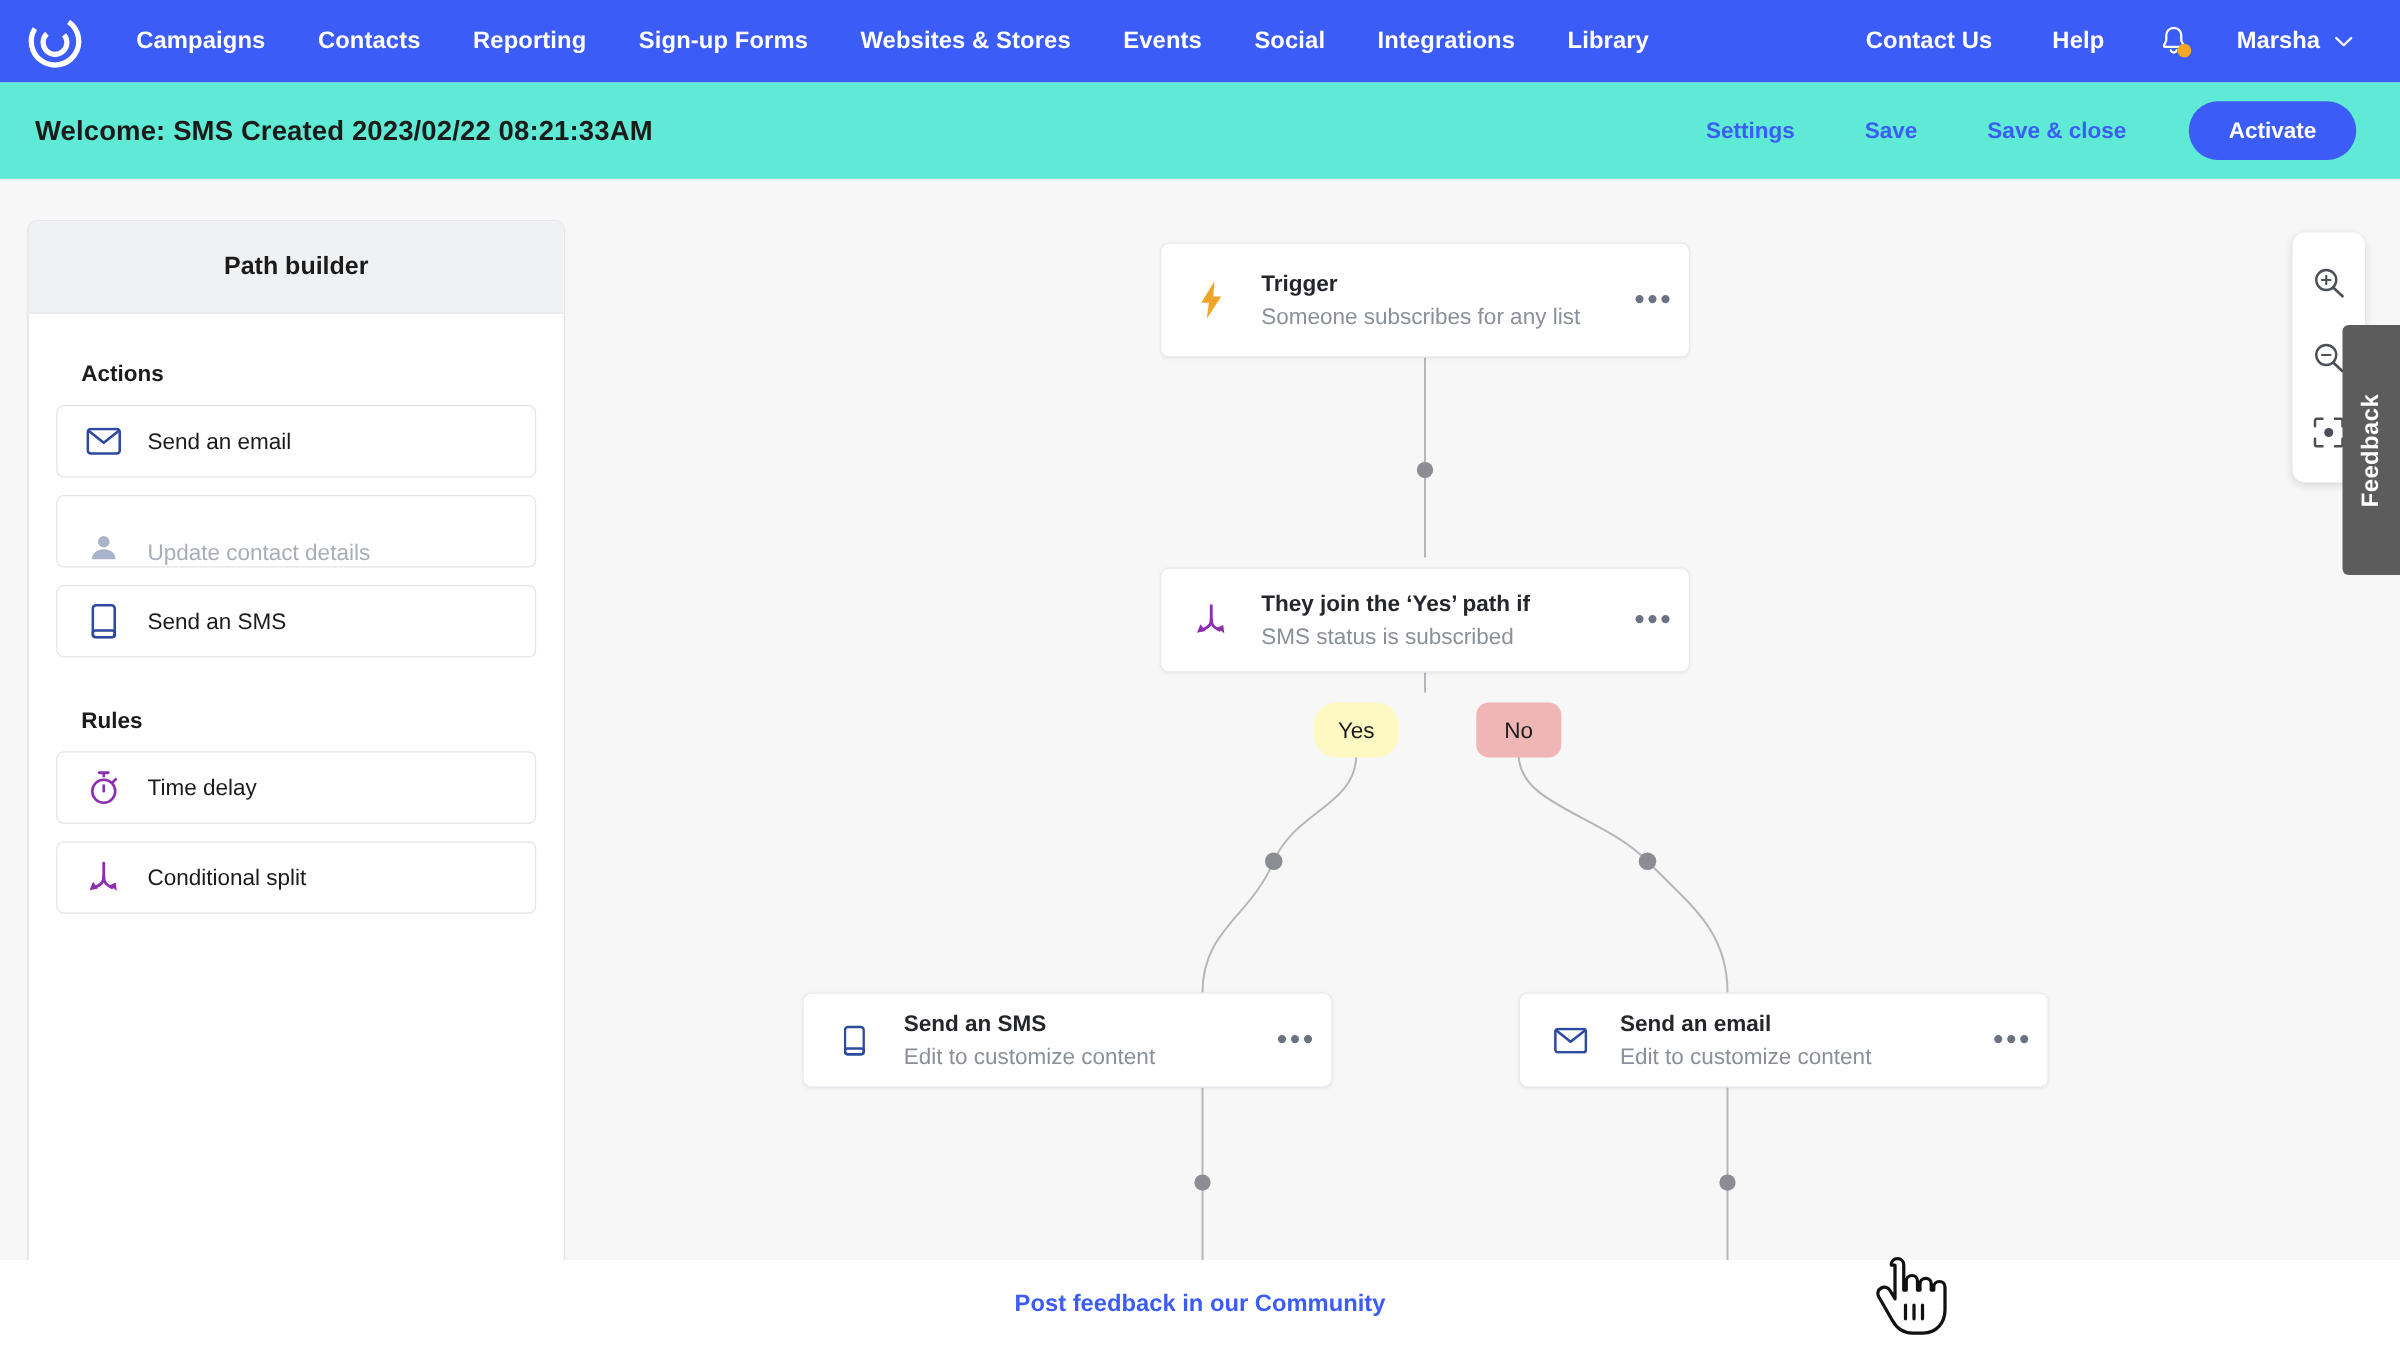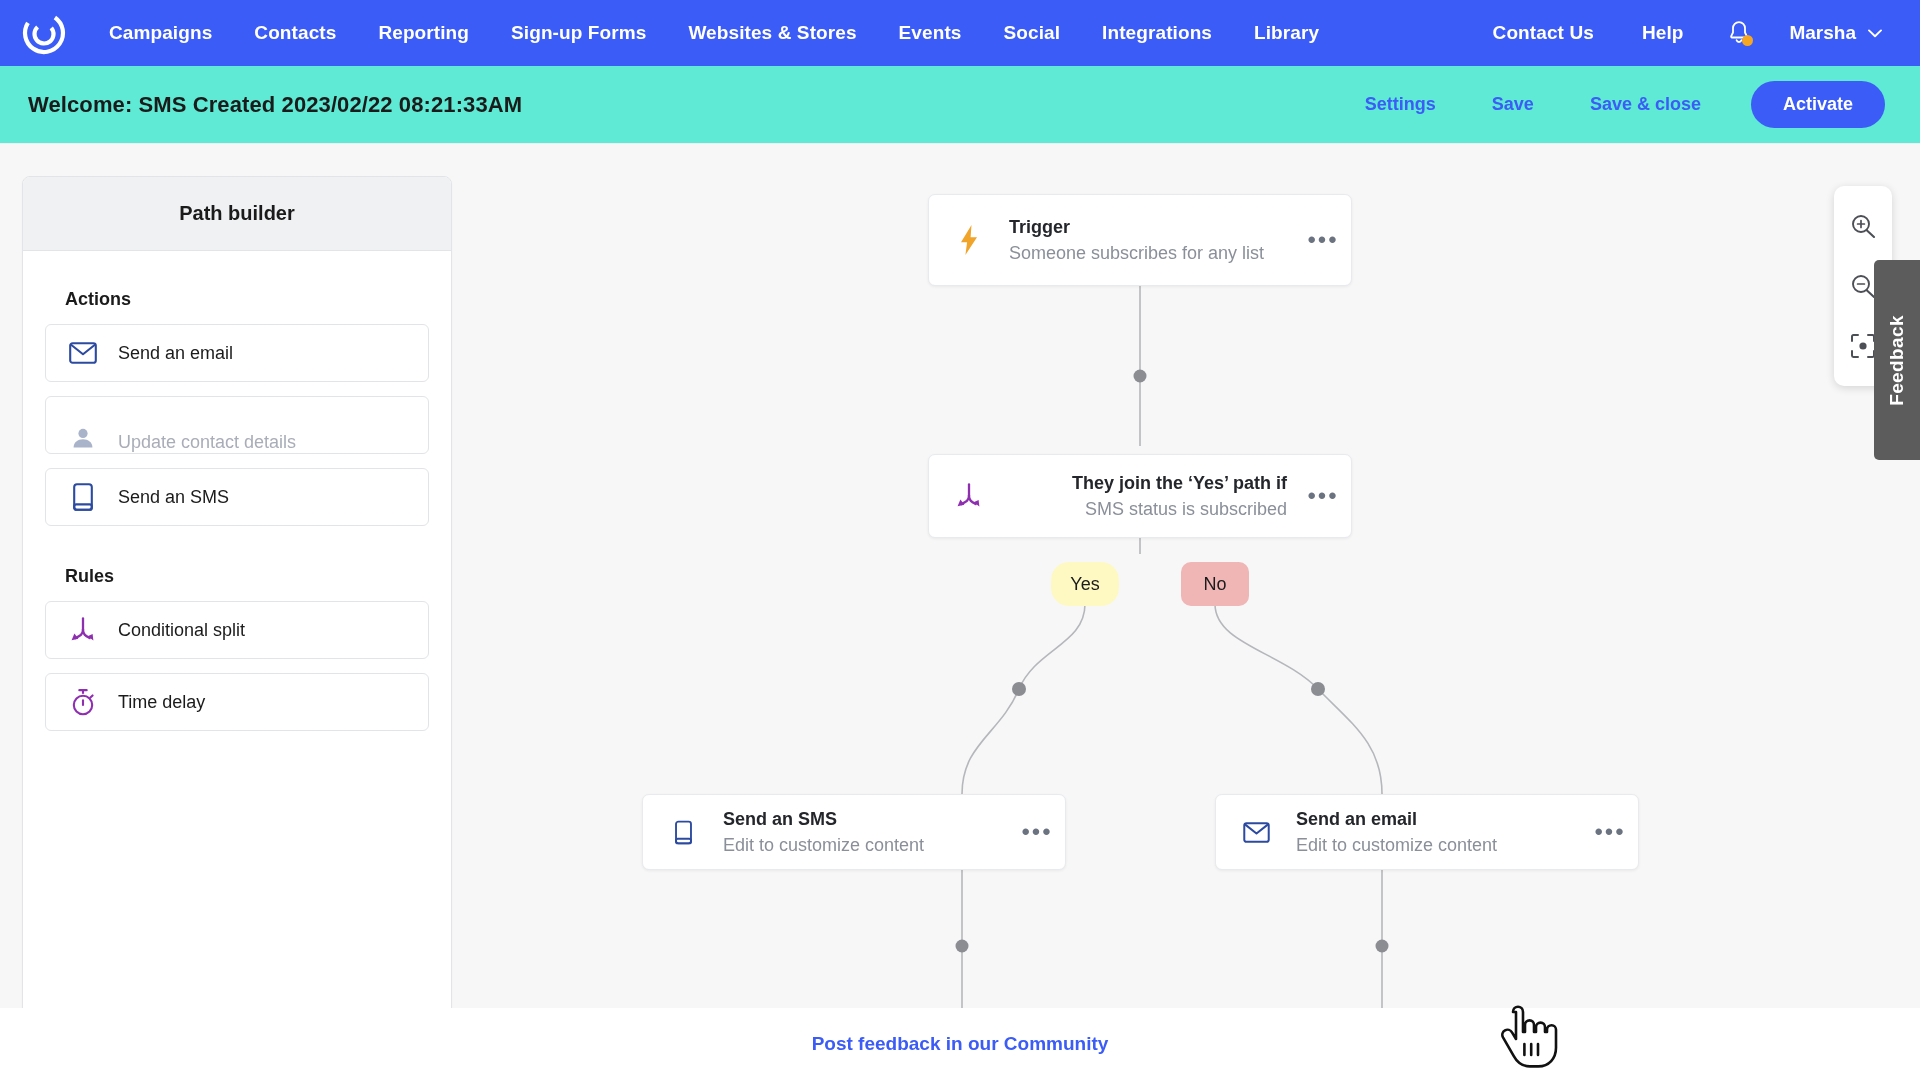--- a/index.html
+++ b/index.html
@@ -234,44 +234,44 @@
               <rect x="1.2" y="21.4" width="17.6" height="5.4" rx="2" fill="none" stroke="#2b4aa0" stroke-width="2.1"></rect>
             </svg>
           </span>
           <span class="lbl">Send an SMS</span>
         </div>
 
         <div class="group-title second">Rules</div>
 
         <div class="tool">
           <span class="ico">
+            <svg width="26" height="28" viewBox="0 0 26 28" aria-hidden="true">
+              <circle cx="13" cy="17" r="9.2" fill="none" stroke="#8e2fb0" stroke-width="2.1"></circle>
+              <path d="M13 17v-4.6" fill="none" stroke="#8e2fb0" stroke-width="2.1" stroke-linecap="round"></path>
+              <path d="M9.4 2.2h7.2" fill="none" stroke="#8e2fb0" stroke-width="2.3" stroke-linecap="round"></path>
+              <path d="M13 2.4v3.4" fill="none" stroke="#8e2fb0" stroke-width="2.1"></path>
+              <path d="M20.4 9.6 22.6 7.4" fill="none" stroke="#8e2fb0" stroke-width="2.1" stroke-linecap="round"></path>
+            </svg>
+          </span>
+          <span class="lbl">Time delay</span>
+        </div>
+
+        <div class="tool">
+          <span class="ico">
             <svg width="28" height="26" viewBox="0 0 28 26" aria-hidden="true">
               <path d="M14 1.5v11" fill="none" stroke="#8e2fb0" stroke-width="2.3" stroke-linecap="round"></path>
               <path d="M14 12.5c0 5-3 6.5-7.6 8.6" fill="none" stroke="#8e2fb0" stroke-width="2.3" stroke-linecap="round"></path>
               <path d="M14 12.5c0 5 2.6 6.5 6.6 8.6" fill="none" stroke="#8e2fb0" stroke-width="2.3" stroke-linecap="round"></path>
               <path d="M2.6 23.2 5.4 16.4 9.4 21.8z" fill="#8e2fb0"></path>
               <path d="M24.4 23.6 18.6 19.2 23.6 17z" fill="#8e2fb0"></path>
             </svg>
           </span>
           <span class="lbl">Conditional split</span>
         </div>
 
-        <div class="tool">
-          <span class="ico">
-            <svg width="26" height="28" viewBox="0 0 26 28" aria-hidden="true">
-              <circle cx="13" cy="17" r="9.2" fill="none" stroke="#8e2fb0" stroke-width="2.1"></circle>
-              <path d="M13 17v-4.6" fill="none" stroke="#8e2fb0" stroke-width="2.1" stroke-linecap="round"></path>
-              <path d="M9.4 2.2h7.2" fill="none" stroke="#8e2fb0" stroke-width="2.3" stroke-linecap="round"></path>
-              <path d="M13 2.4v3.4" fill="none" stroke="#8e2fb0" stroke-width="2.1"></path>
-              <path d="M20.4 9.6 22.6 7.4" fill="none" stroke="#8e2fb0" stroke-width="2.1" stroke-linecap="round"></path>
-            </svg>
-          </span>
-          <span class="lbl">Time delay</span>
-        </div>
-
       </div>
     </div>
 
     <div class="canvas">
 
       <svg class="flow-svg" width="1468" height="864" aria-hidden="true">
 
         <path d="M688 142 V 302" fill="none" stroke="#b5b7bb" stroke-width="1.6"></path>
         <circle cx="688" cy="232" r="6.5" fill="#8b8d92"></circle>
 
@@ -296,21 +296,21 @@
             <path d="M13.5 1 3 18.2h6.1L7.4 31 19 13.2h-6.4z" fill="#f0a52a"></path>
           </svg>
         </span>
         <span class="n-text">
           <span class="n-title" style="display:block">Trigger</span>
           <span class="n-sub" style="display:block">Someone subscribes for any list</span>
         </span>
         <span class="n-dots">•••</span>
       </div>
 
-      <div class="node" style="left:476px; top:310px; width:424px; height:84px;text-align:right;">
+      <div class="node" style="left:476px; top:310px; width:424px; height:84px;">
         <span class="n-ico">
           <svg width="28" height="26" viewBox="0 0 28 26" aria-hidden="true">
             <path d="M14 1.5v11" fill="none" stroke="#8e2fb0" stroke-width="2.3" stroke-linecap="round"></path>
             <path d="M14 12.5c0 5-3 6.5-7.6 8.6" fill="none" stroke="#8e2fb0" stroke-width="2.3" stroke-linecap="round"></path>
             <path d="M14 12.5c0 5 2.6 6.5 6.6 8.6" fill="none" stroke="#8e2fb0" stroke-width="2.3" stroke-linecap="round"></path>
             <path d="M2.6 23.2 5.4 16.4 9.4 21.8z" fill="#8e2fb0"></path>
             <path d="M24.4 23.6 18.6 19.2 23.6 17z" fill="#8e2fb0"></path>
           </svg>
         </span>
         <span class="n-text">

